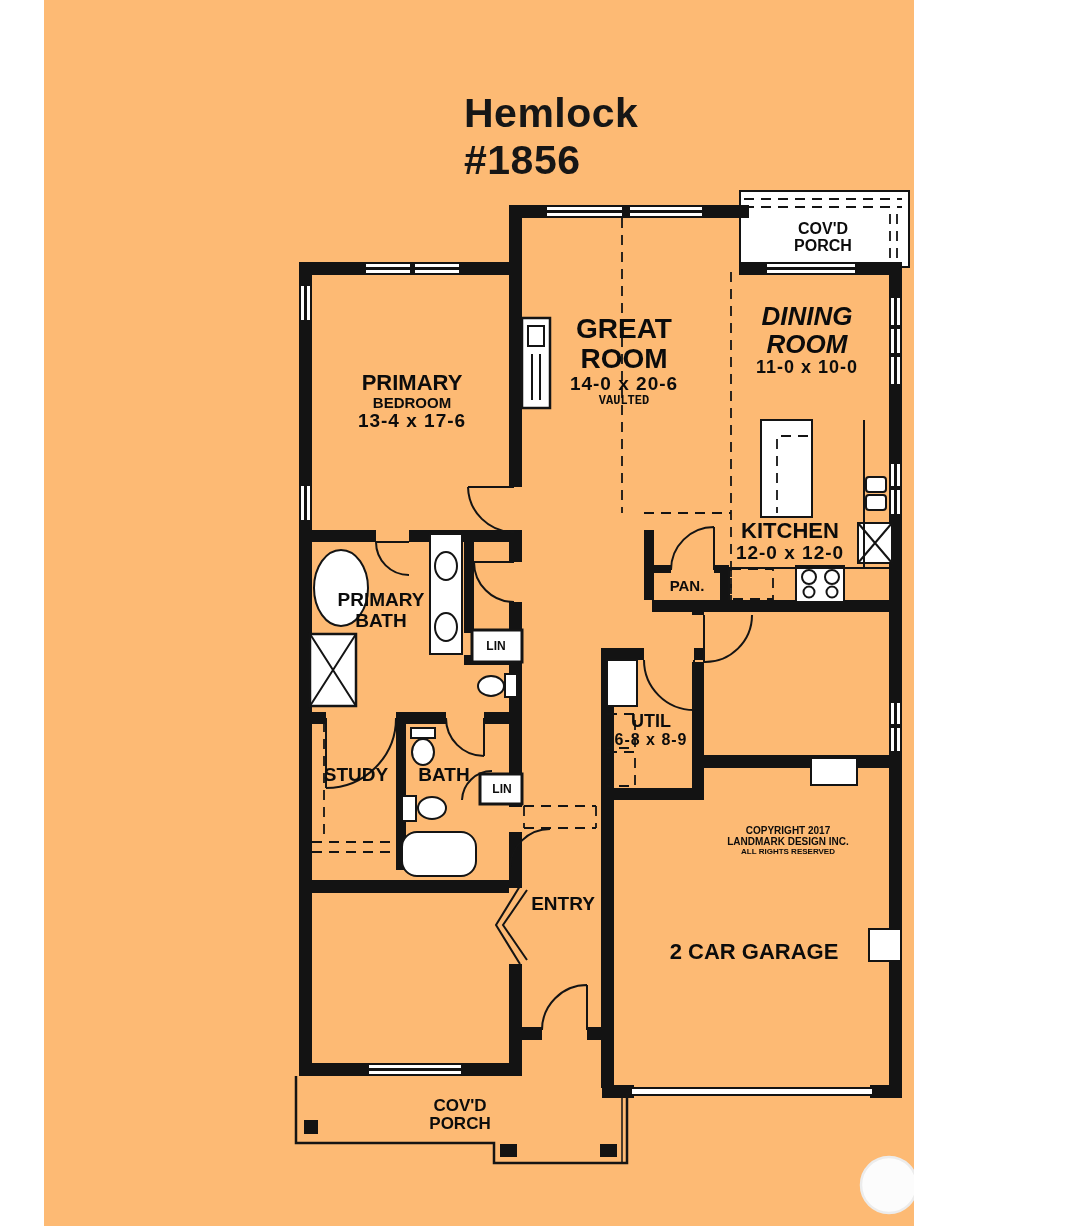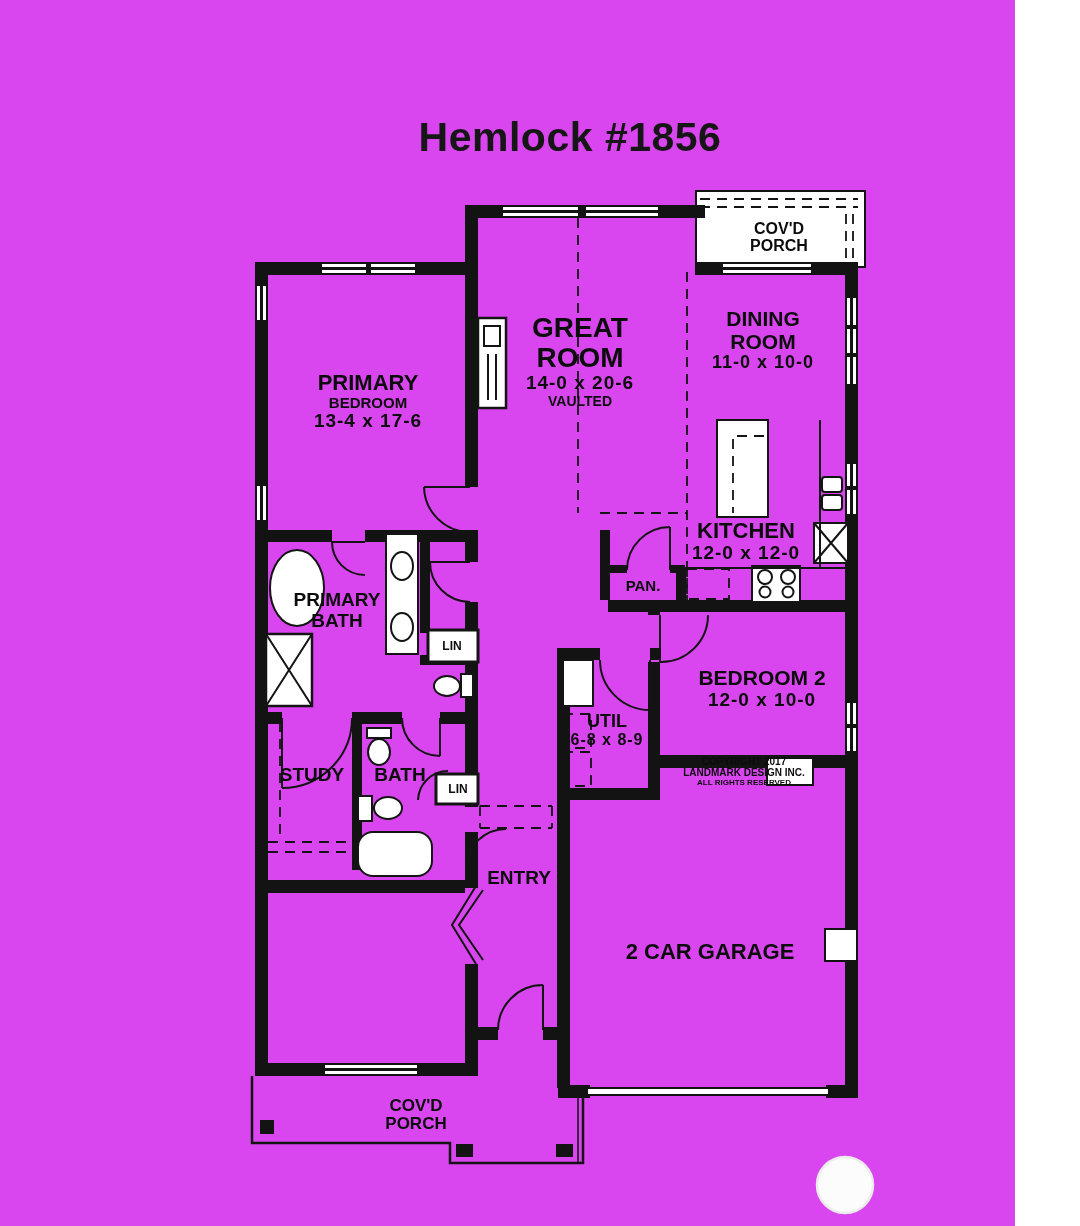--- a/index.html
+++ b/index.html
@@ -1,32 +1,32 @@
 <!DOCTYPE html>
 <html><head>
 <meta charset="utf-8">
 <style>
   html,body{margin:0;padding:0;background:#fff;}
-  #canvas{position:relative;width:1015px;height:1226px;background:#d946ef;overflow:hidden;
-          font-family:"Liberation Sans",sans-serif;}
+  #canvas{position:relative;width:870px;height:1226px;background:#fdba74;overflow:hidden;
+          font-family:"Liberation Sans",sans-serif;margin-left:44px;}
   .wall{position:absolute;background:#131313;}
   .mull{position:absolute;background:#131313;}
   .win-h{position:absolute;height:13px;background:linear-gradient(to bottom,#131313 0 2px,#fff 2px 5px,#131313 5px 8px,#fff 8px 11px,#131313 11px 13px);}
   .win-v{position:absolute;width:13px;background:linear-gradient(to right,#131313 0 2px,#fff 2px 5px,#131313 5px 8px,#fff 8px 11px,#131313 11px 13px);}
   .gdoor{position:absolute;background:linear-gradient(to bottom,#131313 0 2px,#fff 2px 7px,#131313 7px 9px);}
   .box{position:absolute;background:#fff;border:2.5px solid #131313;box-sizing:border-box;}
   .thinbox{position:absolute;background:#fff;border:2px solid #131313;box-sizing:border-box;}
   .post{position:absolute;background:#131313;}
   .ov{position:absolute;left:0;top:0;pointer-events:none;}
   .lbl{position:absolute;transform:translate(-50%,-50%);text-align:center;color:#0c0c0c;
        font-weight:700;line-height:1.08;white-space:nowrap;}
   .ln{display:block;}
-  .t24{font-size:28px;} .t23{font-size:15px;} .t22{font-size:22px;} .t21{font-size:21px;}
+  .t24{font-size:28px;} .t23{font-size:15px;} .t22{font-size:22px;} .t21{font-size:26px;font-style:italic;}
   .t19{font-size:19px;} .t18{font-size:18px;} .t17{font-size:17px;} .t16{font-size:16px;}
-  .t15{font-size:15px;} .t14{font-size:14px;} .t13{font-size:12px;} .t10{font-size:10px;}
+  .t15{font-size:15px;} .t14{font-size:12px;font-family:Liberation Mono, monospace;} .t13{font-size:12px;} .t10{font-size:10px;}
   .t8{font-size:8px;}
   .dims{letter-spacing:1px;}
   .title{position:absolute;transform:translate(-50%,-50%);font-size:41px;font-weight:700;
          color:#161616;letter-spacing:.5px;}
   .edge{position:absolute;background:#d9d9d9;}
 </style>
 </head>
 <body>
 
 <div id="canvas">
@@ -207,56 +207,52 @@
 
   <div class="lbl" style="left:337px;top:611px">
     <span class="ln t19">PRIMARY</span>
     <span class="ln t19">BATH</span>
   </div>
 
   <div class="lbl" style="left:452px;top:646px">
     <span class="ln t13">LIN</span>
   </div>
 
-  <div class="lbl" style="left:762px;top:689px">
-    <span class="ln t21">BEDROOM 2</span>
-    <span class="ln t19 dims">12-0 x 10-0</span>
-  </div>
 
   <div class="lbl" style="left:607px;top:730px">
     <span class="ln t18">UTIL</span>
     <span class="ln t16 dims">6-8 x 8-9</span>
   </div>
 
   <div class="lbl" style="left:312px;top:775px">
     <span class="ln t19">STUDY</span>
   </div>
 
   <div class="lbl" style="left:400px;top:775px">
     <span class="ln t19">BATH</span>
   </div>
 
   <div class="lbl" style="left:458px;top:789px">
     <span class="ln t13">LIN</span>
   </div>
 
-  <div class="lbl" style="left:519px;top:878px">
+  <div class="lbl" style="left:519px;top:904px">
     <span class="ln t19">ENTRY</span>
   </div>
 
 
   <div class="lbl" style="left:710px;top:952px">
     <span class="ln t22">2 CAR GARAGE</span>
   </div>
 
   <div class="lbl" style="left:416px;top:1115px">
     <span class="ln t17">COV'D</span>
     <span class="ln t17">PORCH</span>
   </div>
 
-  <div class="lbl" style="left:744px;top:772px">
+  <div class="lbl" style="left:744px;top:841px">
     <span class="ln t10">COPYRIGHT 2017</span>
     <span class="ln t10">LANDMARK DESIGN INC.</span>
     <span class="ln t8">ALL RIGHTS RESERVED</span>
   </div>
 
   <div class="edge" style="left:1072px;top:0;width:8px;height:1226px"></div>
 </div>
 
 </body></html>

